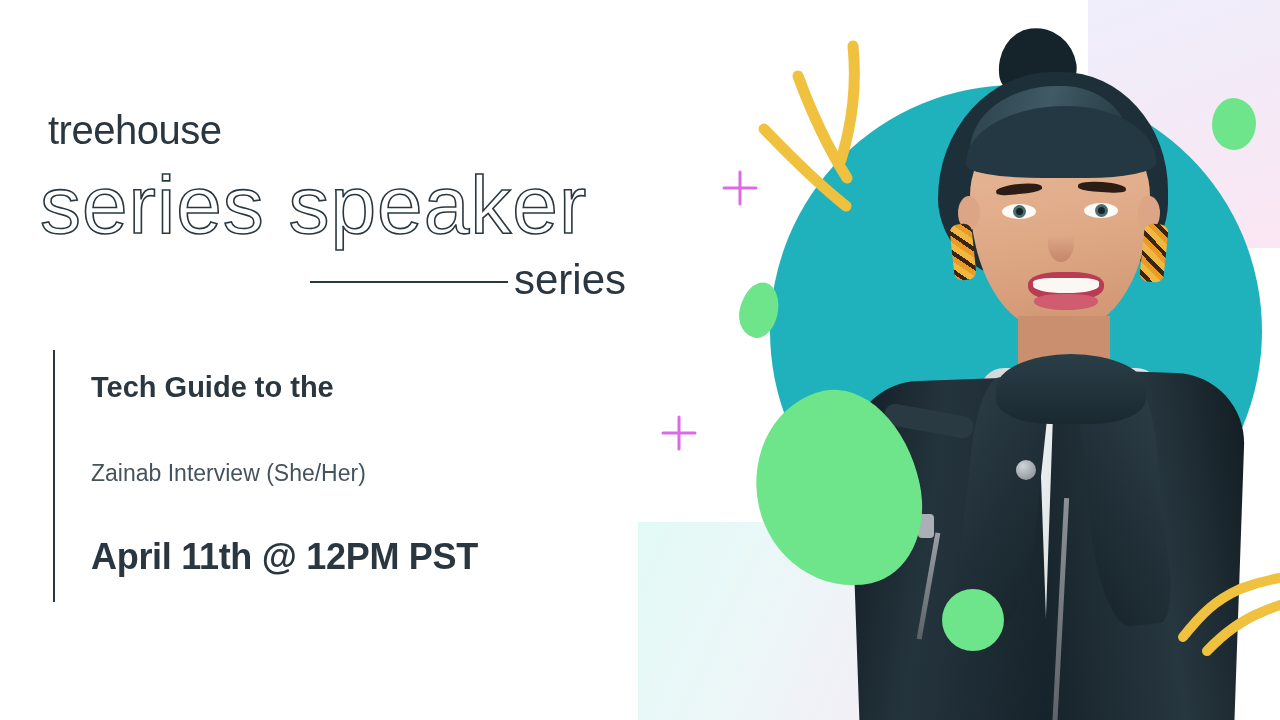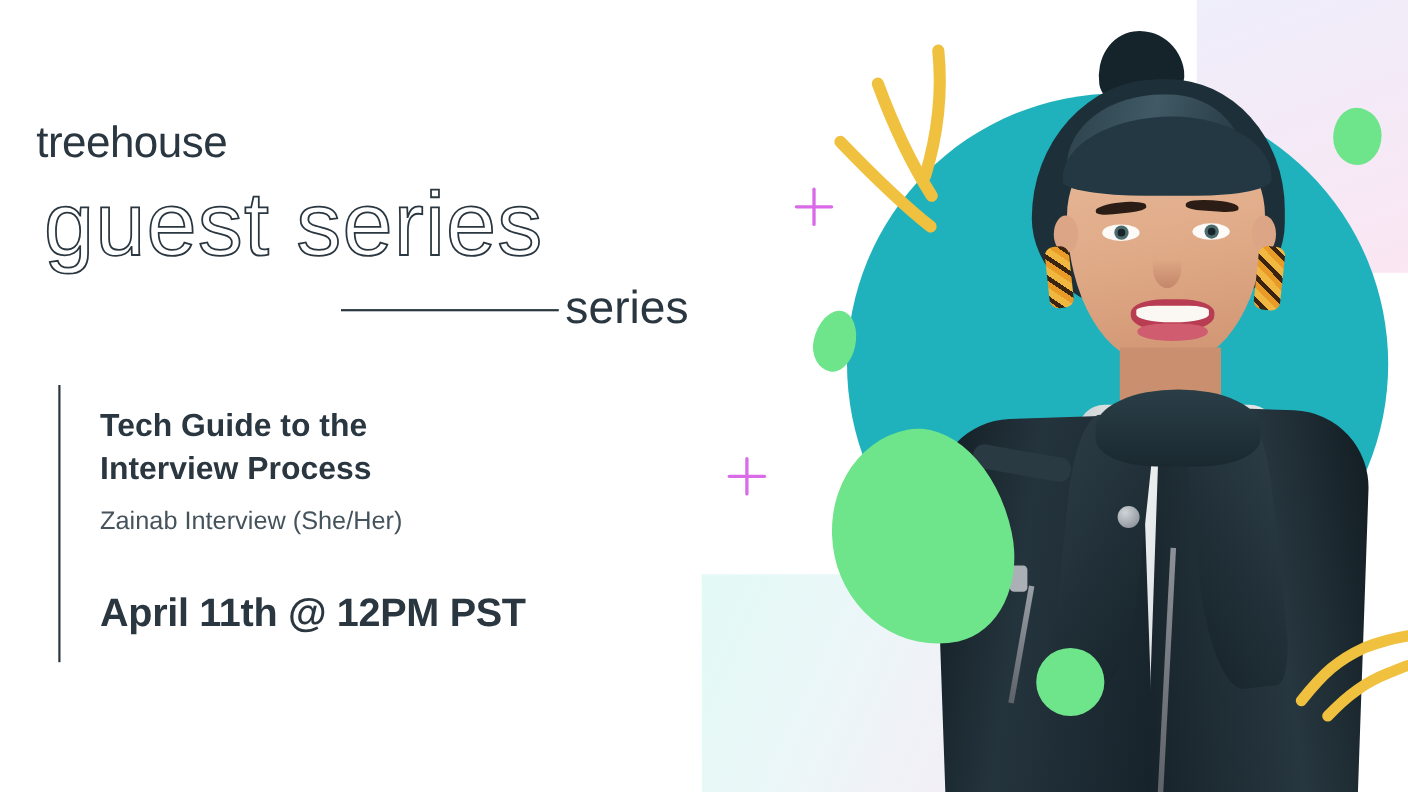--- a/index.html
+++ b/index.html
@@ -216,21 +216,21 @@
     pointer-events: none;
   }
 
   
   .textcol {
     position: absolute;
     left: 0; top: 0;
     width: 660px; height: 720px;
   }
   .brand {
-    position: absolute; left: 33px; top: 108px;
+    position: absolute; left: 48px; top: 108px;
     font-size: 40px; font-weight: 400; letter-spacing: -0.5px;
     color: #2a3740;
   }
   .hero-outline {
     position: absolute; left: 40px; top: 158px;
     font-size: 82px; font-weight: 400; letter-spacing: 1px;
     color: transparent;
     -webkit-text-stroke: 1.6px #2a3740;
     white-space: nowrap;
   }
@@ -341,32 +341,31 @@
       <line x1="740" y1="172" x2="740" y2="204"></line>
       <line x1="663" y1="433" x2="695" y2="433"></line>
       <line x1="679" y1="417" x2="679" y2="449"></line>
     </g>
   </svg>
 
   <div class="textcol">
 
     <div class="brand">treehouse</div>
 
-    <div class="hero-outline">guest series</div>
+    <div class="hero-outline">series speaker</div>
 
     <div class="series-row">
       <span class="series-rule"></span>
       <span class="series-word">series</span>
     </div>
 
     <div class="accent-bar"></div>
 
     <div class="talk-title">
       <div>Tech Guide to the</div>
-      <div>Interview Process</div>
     </div>
 
     <div class="speaker-name">Zainab Interview (She/Her)</div>
 
 
     <div class="datetime">April 11th @ 12PM PST</div>
   </div>
 
 </div>
 

